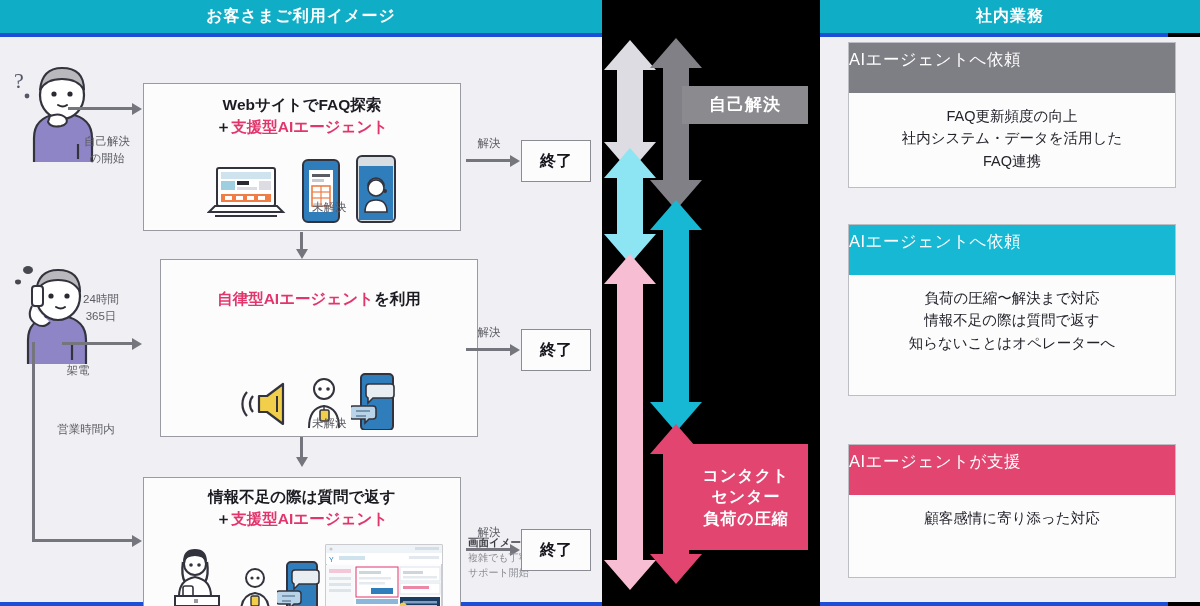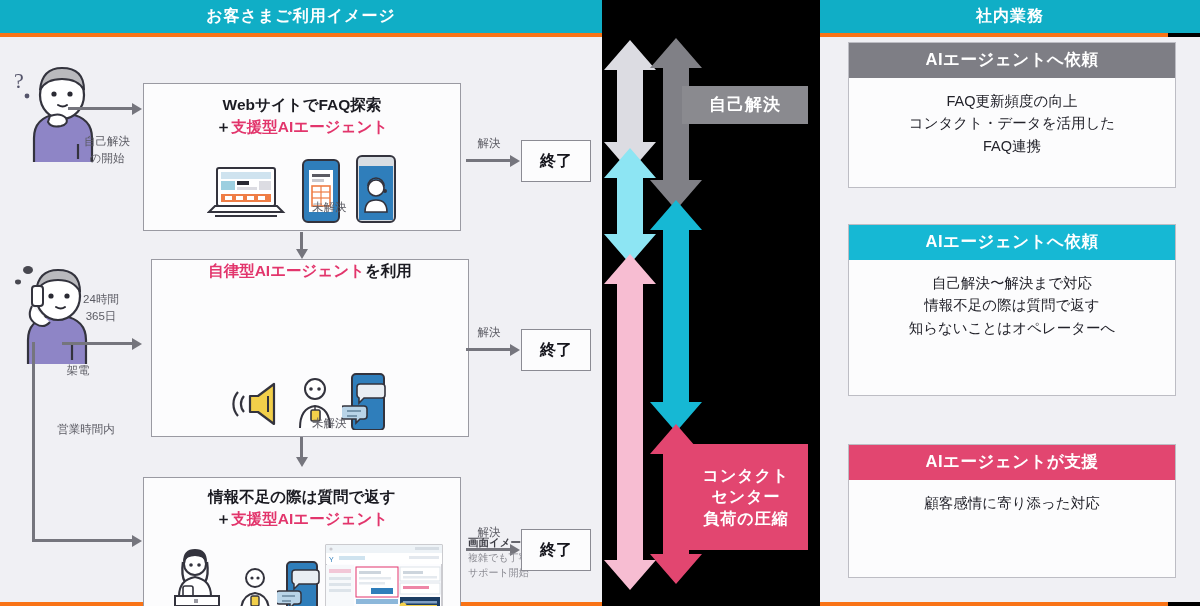--- a/index.html
+++ b/index.html
@@ -1,19 +1,19 @@
 <!DOCTYPE html>
 <html><head>
 <meta charset="utf-8">
 <style>
   * { box-sizing: border-box; margin: 0; padding: 0; }
   html, body { width: 1200px; height: 606px; overflow: hidden; background: #000; }
   body { font-family: "Liberation Sans", "DejaVu Sans", sans-serif; }
 
-  #root { position: relative; width: 1168px; height: 606px; background: #f97316; }
+  #root { position: relative; width: 1168px; height: 606px; background: #1d4ed8; }
 
   
   .hdr {
     position: absolute; top: 0; height: 33px;
     background: #10aec6; color: #fff;
     display: flex; align-items: center; justify-content: center;
     font-size: 16px; font-weight: bold; letter-spacing: 1px;
   }
   #hdr-left  { left: 0;   width: 602px; }
   #hdr-right { left: 820px; width: 380px; }
@@ -27,21 +27,21 @@
   
   .flowbox {
     position: absolute; background: #fcfcfd; border: 1px solid #9a9aa2;
     display: flex; flex-direction: column; align-items: center;
   }
   .fb-title { font-size: 15.5px; font-weight: bold; color: #1b1b22; line-height: 1.45; text-align:center; }
   .fb-title.pink { color: #e2356c; }
   .fb-title .plus { color: #1b1b22; }
 
   #box1 { left: 143px; top: 46px;  width: 318px; height: 148px; padding-top: 10px; }
-  #box2 { left: 151px; top: 222px; width: 318px; height: 178px; }
+  #box2 { left: 160px; top: 222px; width: 318px; height: 178px; padding-top: 28px; }
   #box3 { left: 143px; top: 440px; width: 318px; height: 140px; padding-top: 8px; }
 
   
   .endbox {
     position: absolute; width: 70px; height: 42px;
     background: #fcfcfd; border: 1px solid #8b8b93;
     display: flex; align-items: center; justify-content: center;
     font-size: 16px; font-weight: bold; color: #15151c;
   }
   #end1 { left: 521px; top: 103px; }
@@ -77,22 +77,22 @@
     display: flex; align-items: center; justify-content: center;
     text-align: center; line-height: 1.35; letter-spacing: 1px;
   }
   #mid-lbl-1 { left: 682px; top: 86px;  width: 126px; height: 38px; background:#8a8a8f; font-size: 17px; }
   #mid-lbl-2 { left: 688px; top: 280px; width: 120px; height: 40px; background:#16b8d4; font-size: 17px; }
   #mid-lbl-3 { left: 684px; top: 444px; width: 124px; height: 106px; background:#e24670; font-size: 16px; flex-direction: column;}
 
   
   .card { position: absolute; left: 848px; width: 328px; border: 1px solid #bdbdc4; background: #fcfcfd; }
   .card-hd {
-    color: #fff; font-weight: bold; font-size: 16.5px;
-    text-align: center; padding: 6px 0 7px; letter-spacing: 0.5px;
+    color: #fff; font-weight: normal; font-size: 16.5px;
+    text-align: left; padding: 6px 0 22px; letter-spacing: 0.5px;
   }
   .card-bd {
     text-align: center; font-size: 14.5px; color: #23232b;
     line-height: 1.55; padding: 12px 6px 10px;
   }
   #card1 { top: 42px; height: 146px; }
   #card2 { top: 224px; height: 172px; }
   #card3 { top: 444px; height: 134px; }
 
   
@@ -395,29 +395,29 @@
     <span>センター</span>
     <span>負荷の圧縮</span>
   </div>
 
   <div class="panel" id="panel-right"></div>
 
   <div class="card" id="card1">
     <div class="card-hd" style="background:#7e7e85">AIエージェントへ依頼</div>
     <div class="card-bd">
       <div>FAQ更新頻度の向上</div>
-      <div>コンタクト・データを活用した</div>
+      <div>社内システム・データを活用した</div>
       <div>FAQ連携</div>
     </div>
   </div>
 
   <div class="card" id="card2">
     <div class="card-hd" style="background:#16b8d4">AIエージェントへ依頼</div>
     <div class="card-bd">
-      <div>自己解決〜解決まで対応</div>
+      <div>負荷の圧縮〜解決まで対応</div>
       <div>情報不足の際は質問で返す</div>
       <div>知らないことはオペレーターへ</div>
     </div>
   </div>
 
   <div class="card" id="card3">
     <div class="card-hd" style="background:#e24670">AIエージェントが支援</div>
     <div class="card-bd">
       <div>顧客感情に寄り添った対応</div>
     </div>

